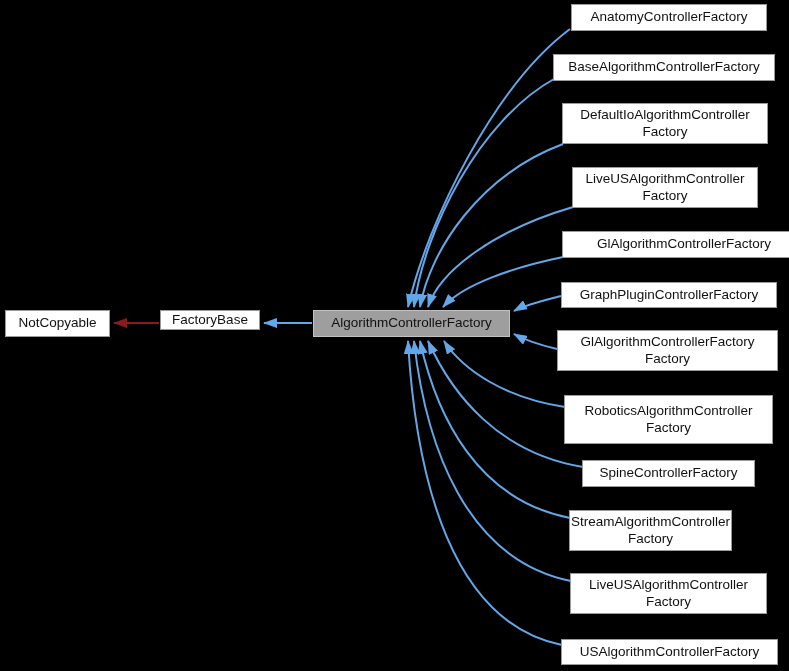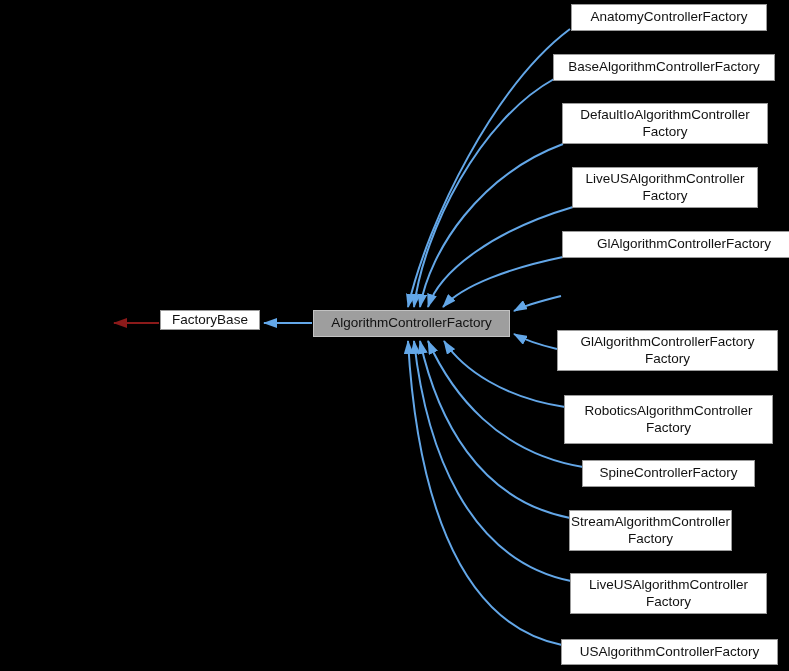--- a/index.html
+++ b/index.html
@@ -53,20 +53,23 @@
     <path class="e blue" d="M563,257 C510,268 463,285 443,307" marker-end="url(#arrow-blue)"></path>
     <path class="e blue" d="M561,296 C537,302 523,306 514,311" marker-end="url(#arrow-blue)"></path>
     <path class="e blue" d="M557,349 C536,344 523,339 514,334" marker-end="url(#arrow-blue)"></path>
     <path class="e blue" d="M565,407 C505,398 463,370 444,341" marker-end="url(#arrow-blue)"></path>
     <path class="e blue" d="M583,467 C498,453 452,394 428,341" marker-end="url(#arrow-blue)"></path>
     <path class="e blue" d="M570,518 C478,500 437,418 420,341" marker-end="url(#arrow-blue)"></path>
     <path class="e blue" d="M571,581 C467,560 426,448 414,341" marker-end="url(#arrow-blue)"></path>
     <path class="e blue" d="M562,645 C452,623 416,480 408,341" marker-end="url(#arrow-blue)"></path>
   </svg>
 
+  <div class="node" style="left:5px;top:310px;width:105px;height:27px">
+    <span class="lbl">NotCopyable</span>
+  </div>
   <div class="node" style="left:160px;top:310px;width:100px;height:20px">
     <span class="lbl">FactoryBase</span>
   </div>
   <div class="node focus" style="left:313px;top:310px;width:197px;height:27px">
     <span class="lbl">AlgorithmControllerFactory</span>
   </div>
 
   <div class="node" style="left:571px;top:4px;width:196px;height:27px">
     <span class="lbl">AnatomyControllerFactory</span>
   </div>
@@ -74,20 +77,23 @@
     <span class="lbl">BaseAlgorithmControllerFactory</span>
   </div>
   <div class="node" style="left:562px;top:103px;width:206px;height:41px">
     <span class="lbl">DefaultIoAlgorithmController Factory</span>
   </div>
   <div class="node" style="left:572px;top:167px;width:186px;height:41px">
     <span class="lbl">LiveUSAlgorithmController Factory</span>
   </div>
   <div class="node" style="left:562px;top:231px;width:244px;height:27px">
     <span class="lbl">GlAlgorithmControllerFactory</span>
+  </div>
+  <div class="node" style="left:561px;top:282px;width:216px;height:26px">
+    <span class="lbl">GraphPluginControllerFactory</span>
   </div>
   <div class="node" style="left:557px;top:330px;width:221px;height:41px">
     <span class="lbl">GlAlgorithmControllerFactory Factory</span>
   </div>
   <div class="node" style="left:564px;top:395px;width:209px;height:49px">
     <span class="lbl">RoboticsAlgorithmController Factory</span>
   </div>
   <div class="node" style="left:582px;top:460px;width:173px;height:27px">
     <span class="lbl">SpineControllerFactory</span>
   </div>

